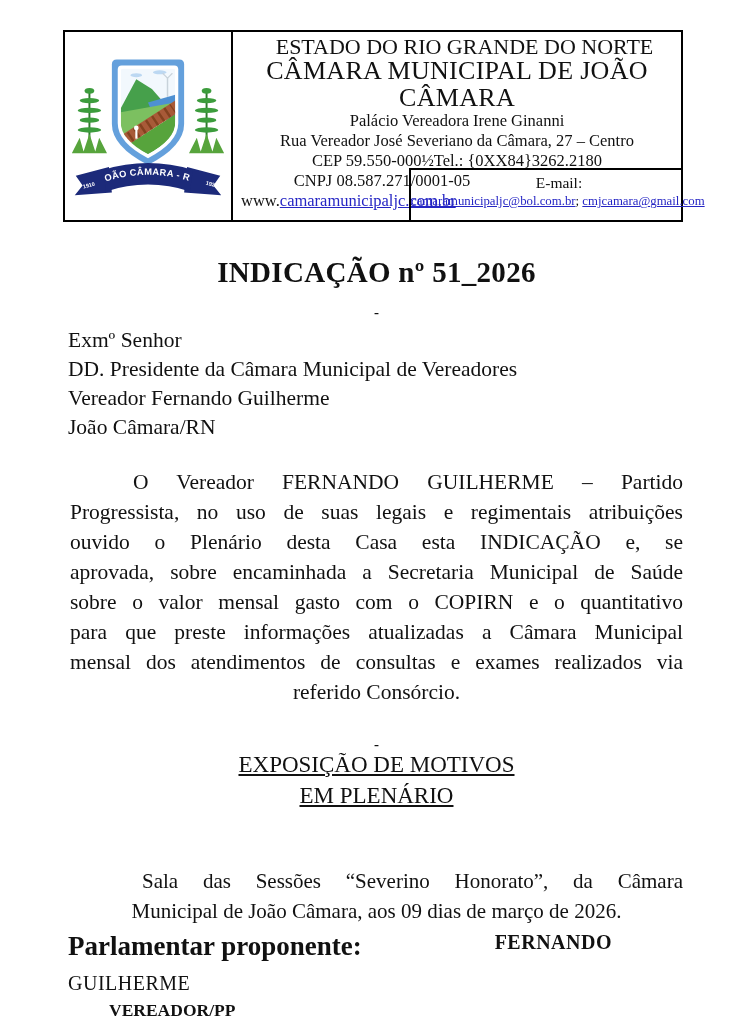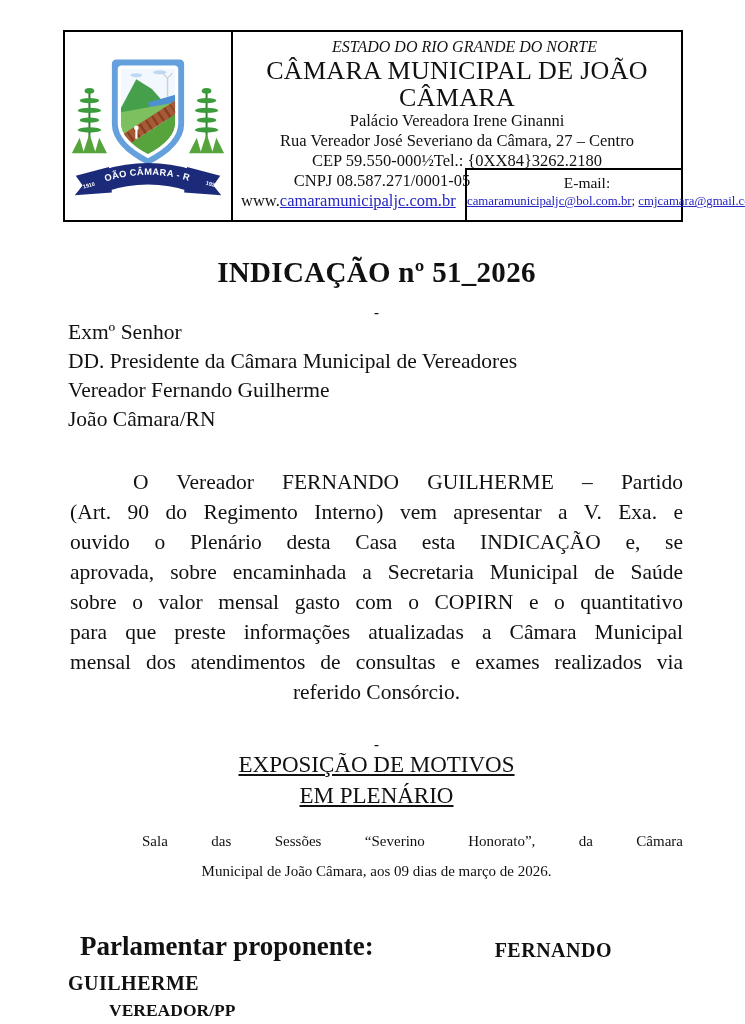--- a/index.html
+++ b/index.html
@@ -22,60 +22,60 @@
   .logo-cell {
     width:168px; flex:0 0 168px;
     border-right:2px solid #000;
     display:flex; align-items:center; justify-content:center;
   }
   .info-cell {
     flex:1 1 auto; position:relative;
     text-align:center; padding-top:5px;
     font-size:16.5px; line-height:20px;
   }
-  .state-line  { font-style:italic; font-size:16px;padding-left:15px; }
+  .state-line  { font-size:22px;padding-left:15px; }
   .org-name    { font-size:26px; line-height:27px; letter-spacing:.3px; }
   .cnpj-line   { margin-right:150px; }
   .www-line    { text-align:left; padding-left:8px; }
   a.doc-link   { color:#2525c4; text-decoration:underline; cursor:pointer; }
   .email-box {
     position:absolute; right:0; bottom:0;
-    width:216px; height:52px;
+    width:272px; height:52px;
     border-top:2px solid #000; border-left:2px solid #000;
     padding-top:3px;
   }
   .email-label { font-size:15.5px; line-height:19px; text-align:center; padding-left:26px; }
   .email-links { font-size:12.8px; line-height:18px; text-align:center; white-space:nowrap; }
 
   
   .doc-title {
     left:70px; top:256px; width:613px;
     font-size:29px; font-weight:bold; text-align:center; letter-spacing:.3px;
   }
   .stray-dash { width:613px; left:70px; text-align:center; font-weight:bold; font-size:15px; line-height:12px; }
   .dash-1 { top:306px; }
   .dash-2 { top:738px; }
 
-  .addressee { left:68px; top:318px; width:613px; font-size:21.5px; line-height:29px; }
+  .addressee { left:68px; top:326px; width:613px; font-size:21.5px; line-height:29px; }
 
   .body-par { left:70px; top:467px; width:613px; font-size:21.5px; line-height:30px; }
   .jl  { text-align:justify; text-align-last:justify; }
   .jl-last { text-align:center; }
   .indent { text-indent:63px; }
 
   .motives { left:70px; top:749px; width:613px; text-align:center; font-size:23px; line-height:31px; }
   .motives .u { text-decoration:underline; }
 
-  .session { left:70px; top:826px; width:613px; font-size:15px; line-height:30px; }
+  .session { left:70px; top:866px; width:613px; font-size:21px; line-height:30px; }
   .session .indent2 { text-indent:72px; }
 
-  .prop-row1 { left:80px; right:133px; top:931px; display:flex; justify-content:space-between; align-items:flex-end;gap:22px; }
+  .prop-row1 { left:68px; right:133px; top:931px; display:flex; justify-content:space-between; align-items:flex-start;gap:22px; }
   .prop-label { font-size:27px; font-weight:bold; }
   .prop-first { font-size:20px; font-weight:bold; letter-spacing:.5px; }
-  .prop-last  { left:68px; top:972px; font-size:20px; font-weight:bold; letter-spacing:.5px; }
+  .prop-last  { left:68px; top:972px; font-size:20px; font-weight:normal; letter-spacing:.5px; }
   .prop-role  { left:109px; top:1000px; font-size:17.5px; font-weight:bold; }
 
   .crest-banner-text { font-family:"Liberation Sans", sans-serif; font-weight:bold; }
 </style>
 </head>
 <body>
 
 <div class="abs letterhead">
   <div class="logo-cell">
     <svg width="164" height="164" viewBox="0 0 168 164">
@@ -158,21 +158,21 @@
 
 <div class="abs addressee">
   <div>Exmº Senhor</div>
   <div>DD. Presidente da Câmara Municipal de Vereadores</div>
   <div>Vereador Fernando Guilherme</div>
   <div>João Câmara/RN</div>
 </div>
 
 <div class="abs body-par">
   <div class="jl indent">O Vereador FERNANDO GUILHERME – Partido</div>
-  <div class="jl">(Art. 90 do Regimento Interno) vem apresentar a V. Exa. e</div>
+  <div class="jl">Progressista, no uso de suas legais e regimentais atribuições</div>
   <div class="jl">ouvido o Plenário desta Casa esta INDICAÇÃO e, se</div>
   <div class="jl">aprovada, sobre encaminhada a Secretaria Municipal de Saúde</div>
   <div class="jl">sobre o valor mensal gasto com o COPIRN e o quantitativo</div>
   <div class="jl">para que preste informações atualizadas a Câmara Municipal</div>
   <div class="jl">mensal dos atendimentos de consultas e exames realizados via</div>
   <div class="jl-last">referido Consórcio.</div>
 </div>
 
 <div class="abs stray-dash dash-2">-</div>
 

